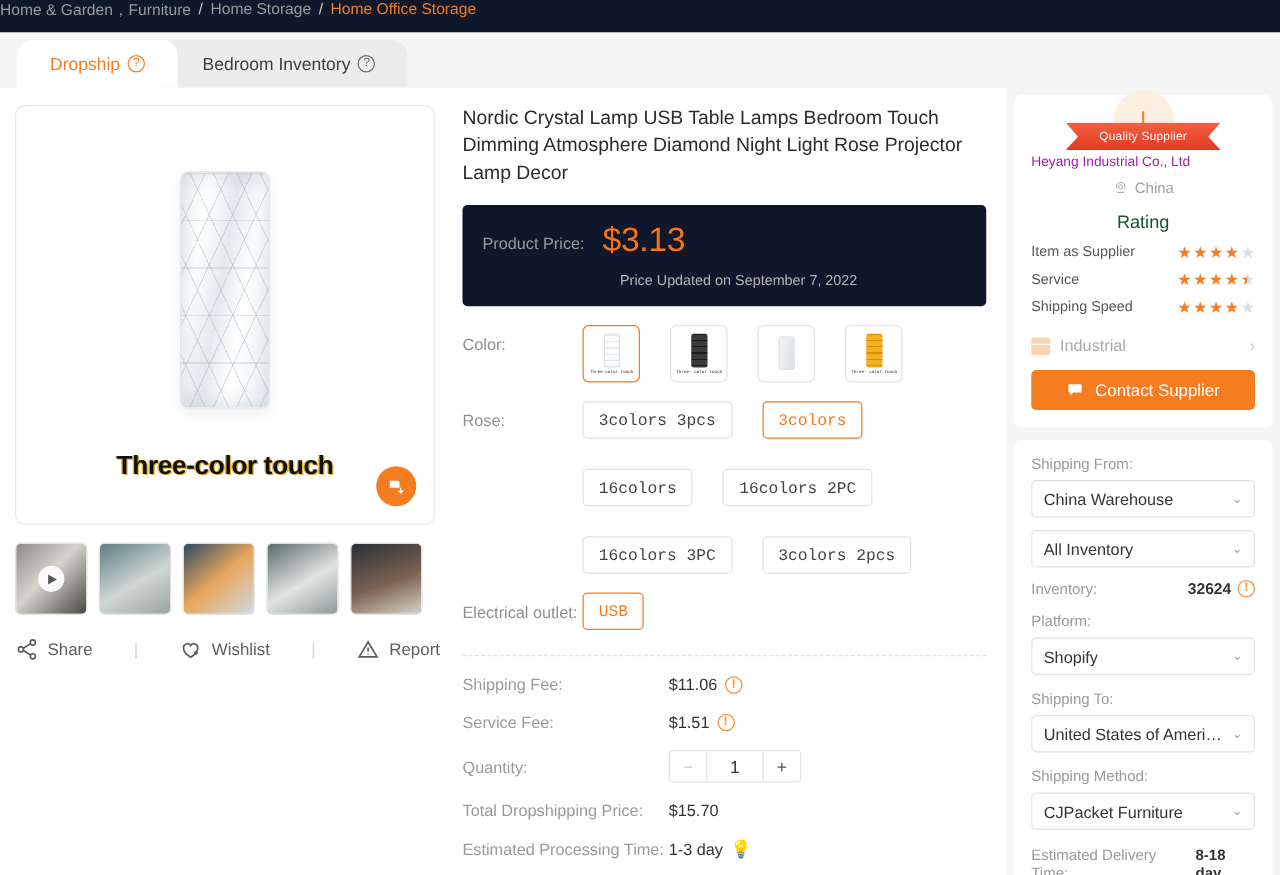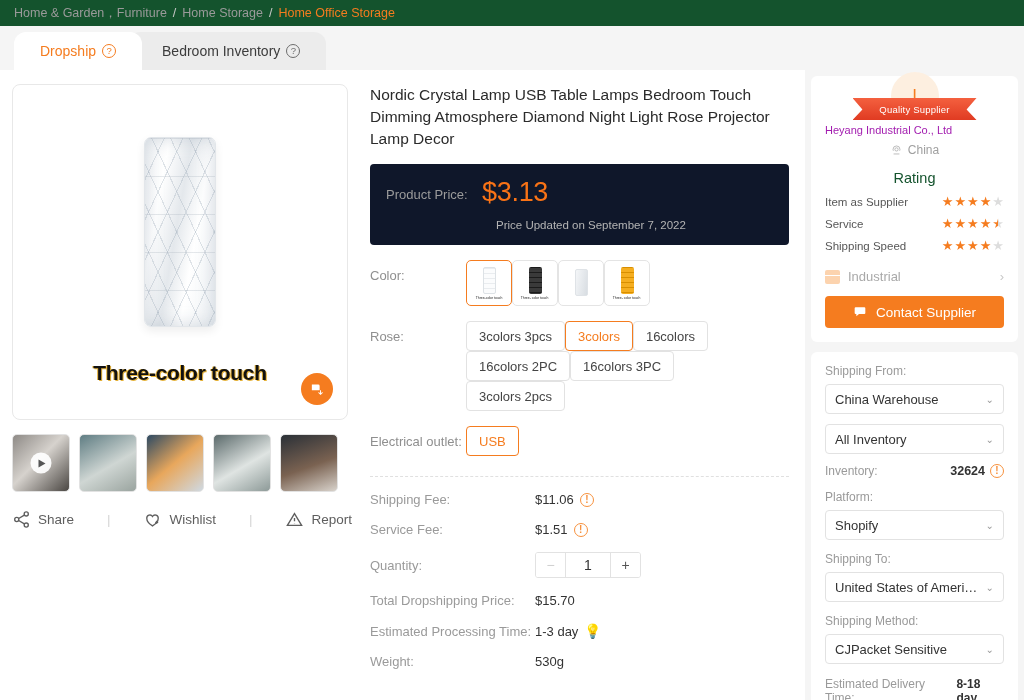--- a/index.html
+++ b/index.html
@@ -9,25 +9,25 @@
     font-family: "Liberation Sans", sans-serif;
     font-size: 13px;
     color: #333;
     overflow: hidden;
   }
 
   
   .breadcrumb {
     height: 26px;
     display: flex;
-    align-items: center;
-    padding-left: 14px;
+    align-items: flex-start;
+    padding-left: 0;
     font-size: 12.5px;
     color: #9a9a9a;
-    background: #14532d;
+    background: #0f172a;
   }
   .breadcrumb span { white-space: pre; }
   .crumb { color: #9a9a9a; }
   .crumb.current { color: #f57c1f; }
   .crumb-sep { color: #c9c9c9; padding: 0 6px; }
 
   
   .tabbar {
     height: 44px;
     display: flex;
@@ -159,21 +159,21 @@
     padding: 13px 16px 14px 16px;
     display: flex;
     align-items: flex-start;
   }
   .plabel { color: #9b9b9b; font-size: 13px; padding-top: 10px; width: 96px; }
   .pval { font-size: 27px; color: #f97316; font-weight: 400; letter-spacing: -.3px; }
   .pupd { font-size: 11.5px; color: #b4b4b4; margin-top: 11px; padding-left: 14px; }
 
   .optrow { display: flex; align-items: flex-start; margin-top: 15px; }
   .optlabel { width: 96px; flex: 0 0 96px; color: #8f8f8f; font-size: 13px; padding-top: 8px; }
-  .optvals { display: flex; flex-wrap: wrap; gap: 0; flex: 1; }
+  .optvals { display: flex; flex-wrap: wrap; gap: 24px; flex: 1; font-family: Liberation Mono, monospace; }
 
   .swatch {
     width: 46px; height: 46px;
     border: 1px solid #e4e4e4; border-radius: 5px;
     cursor: pointer; position: relative; overflow: hidden;
     background: #fff;
     display: flex; flex-direction: column; align-items: center; justify-content: center;
   }
   .swatch.sel { border: 1.5px solid #f57c1f; }
   .sw-body { width: 13px; height: 27px; border-radius: 2px; }
@@ -574,21 +574,21 @@
       </div>
 
       <div class="flabel">Shipping To:</div>
       <div class="select">
         <span class="val">United States of America (the)</span>
         <span class="cd">⌄</span>
       </div>
 
       <div class="flabel">Shipping Method:</div>
       <div class="select">
-        <span class="val">CJPacket Sensitive</span>
+        <span class="val">CJPacket Furniture</span>
         <span class="cd">⌄</span>
       </div>
 
       <div class="edt">
         <span class="k">Estimated Delivery Time:</span>
         <span class="v">8-18 day</span>
       </div>
     </div>
   </div>
 </div>

